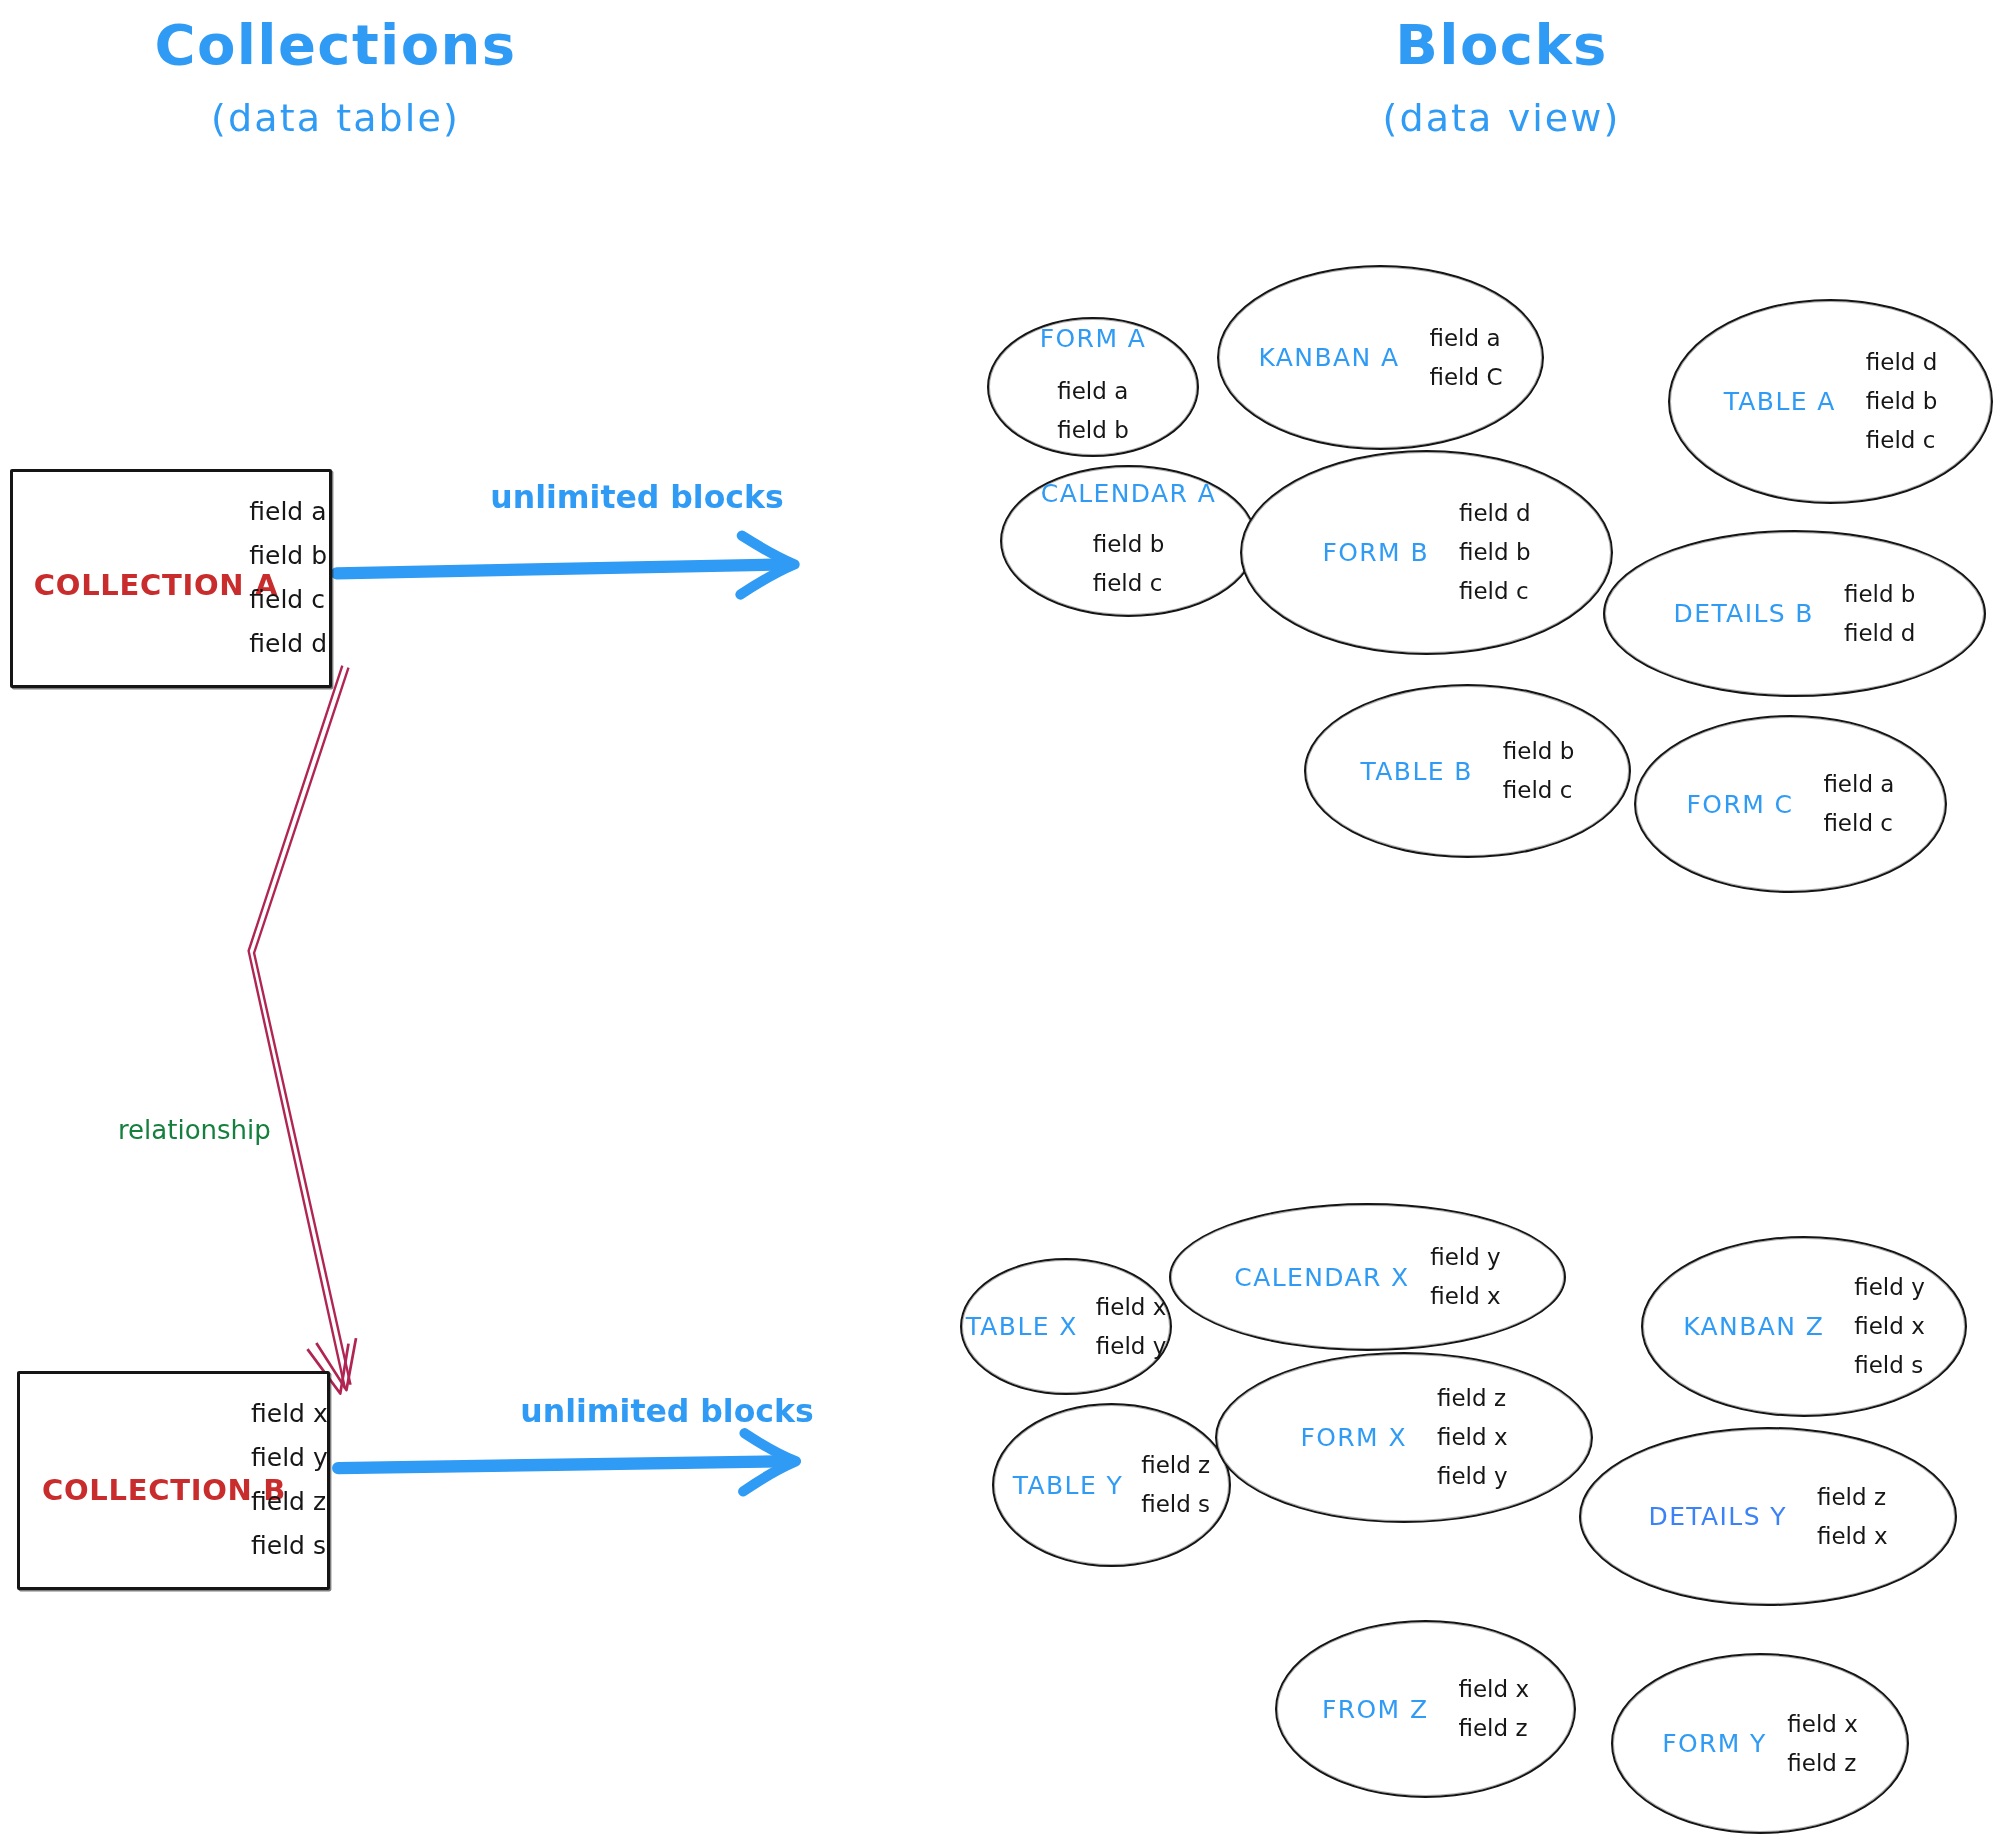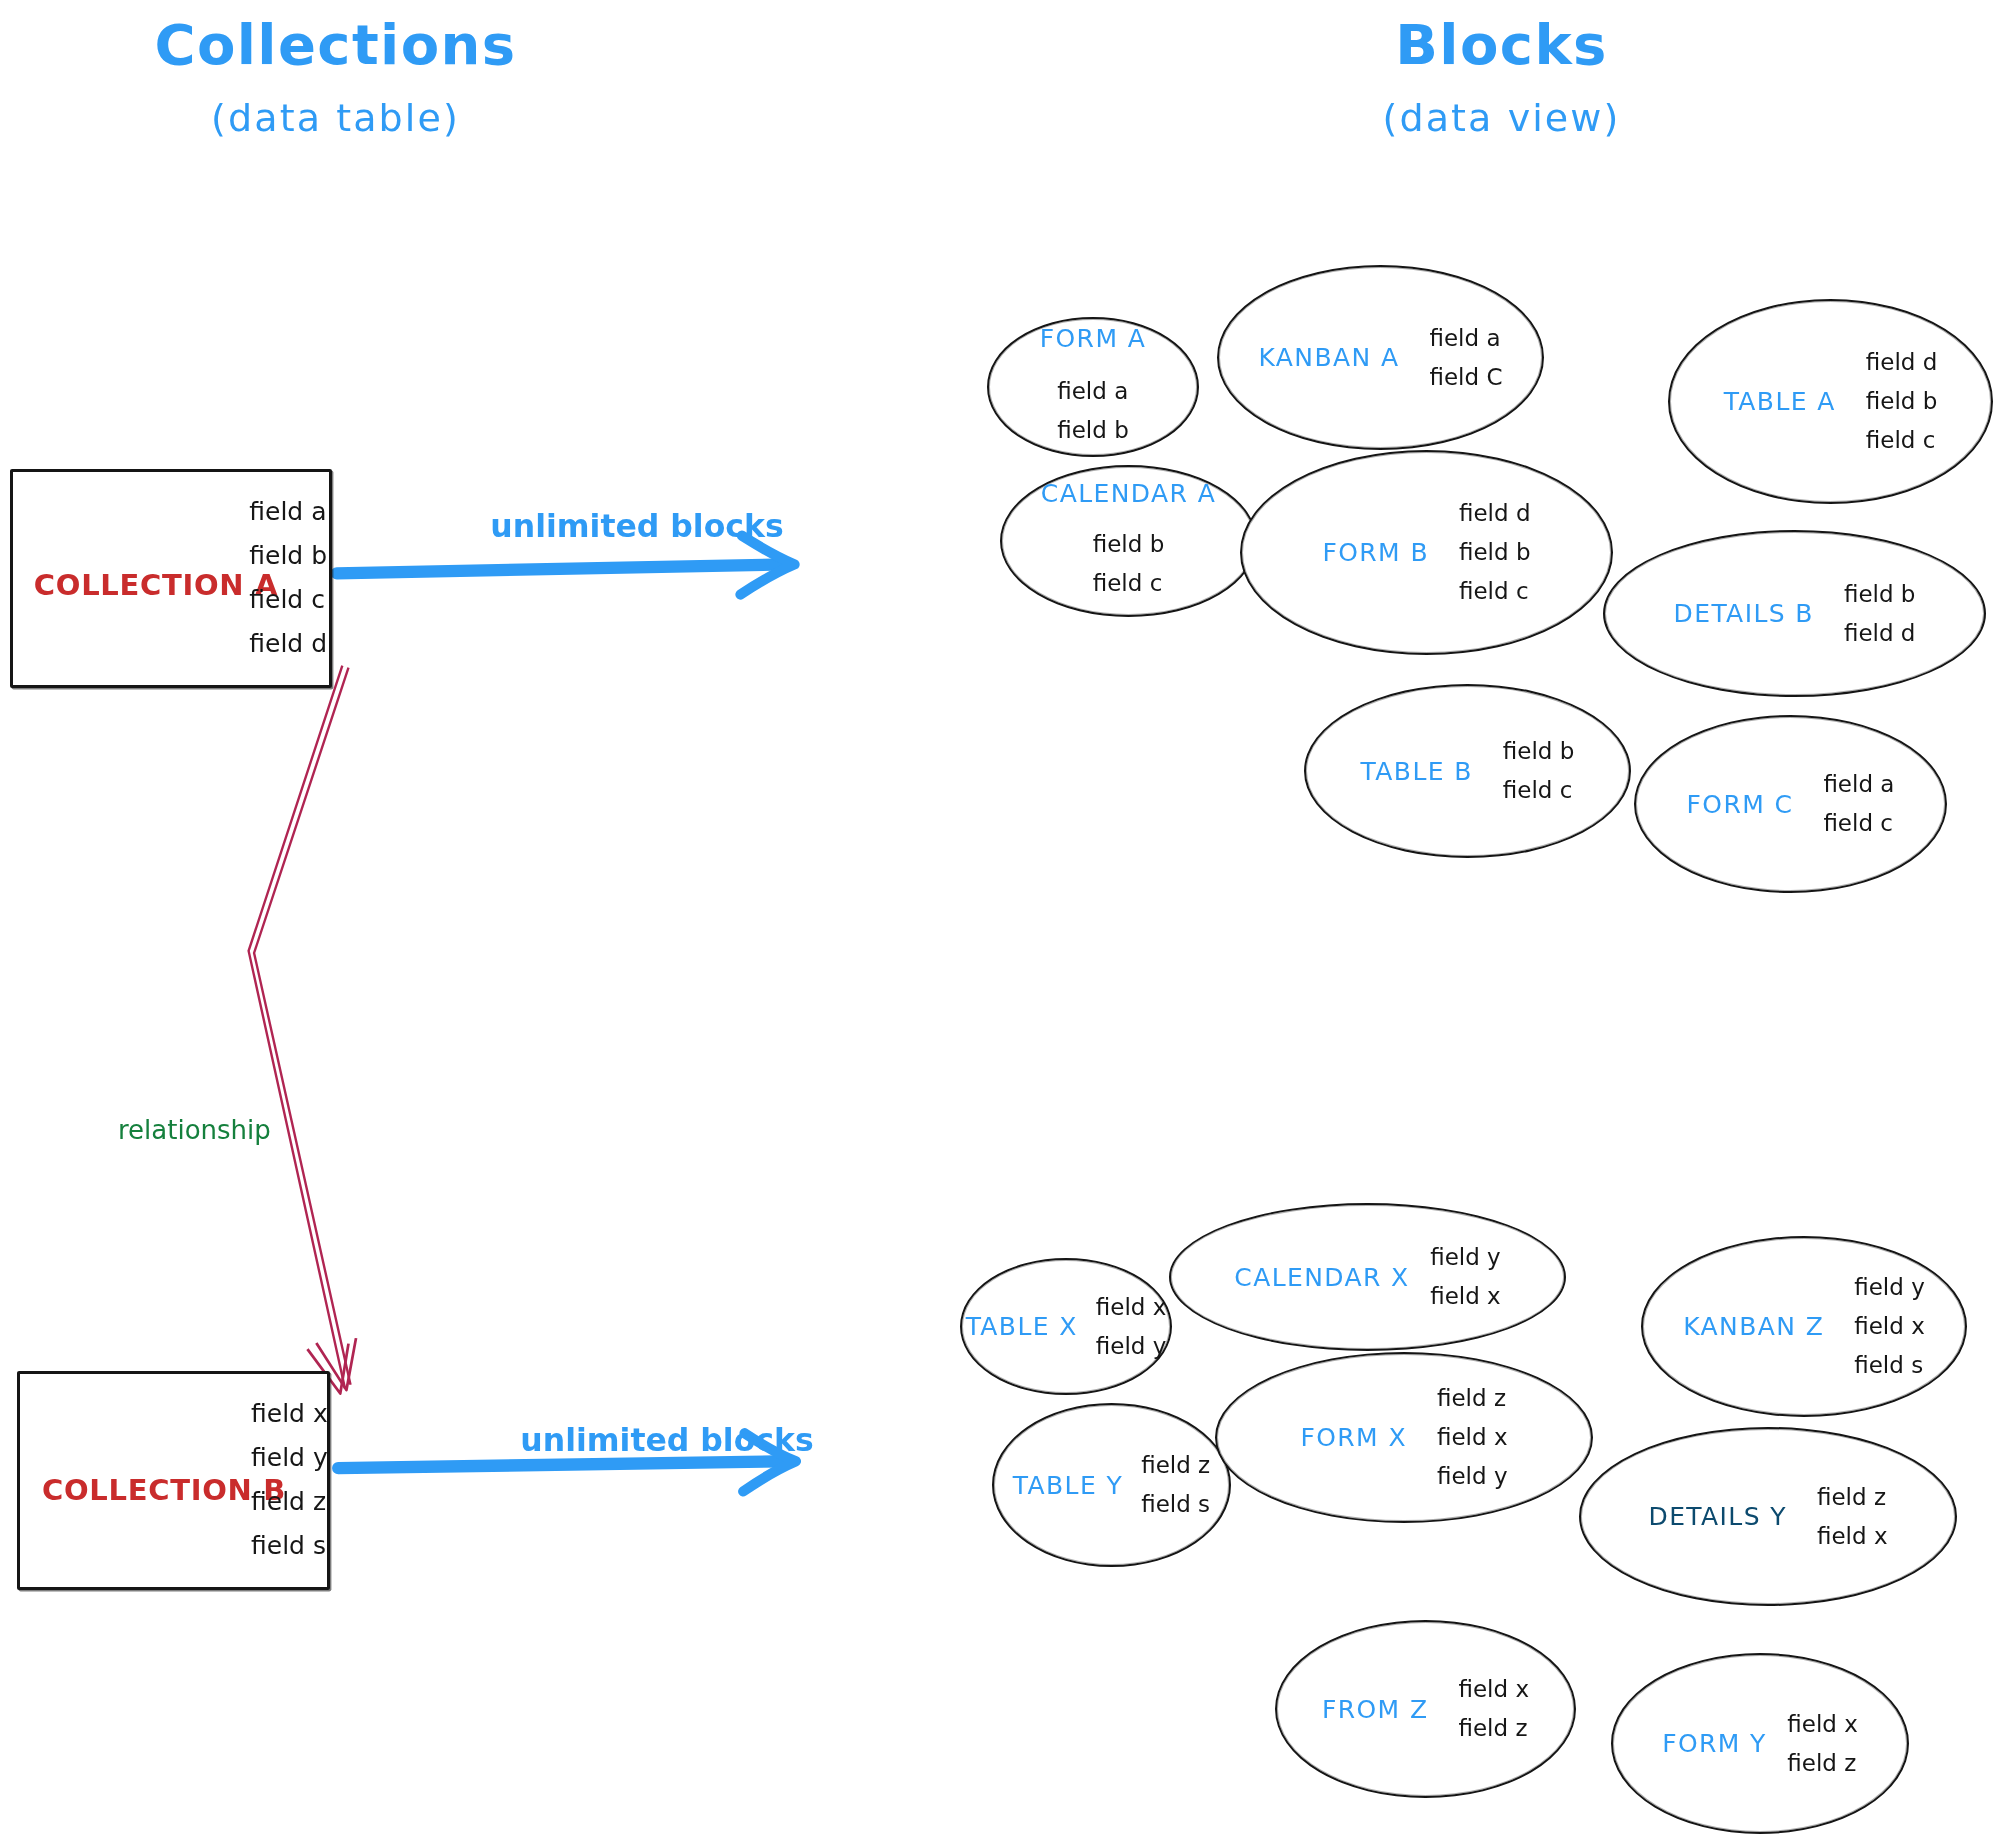--- a/index.html
+++ b/index.html
@@ -28,25 +28,25 @@
   }
   .cfields span { white-space:nowrap; }
 
   .ellipse {
     position:absolute; border:2.7px solid #151515; border-radius:50%;
     box-sizing:border-box; display:flex; align-items:center; justify-content:center;
     gap:30px; background:#fff;
     box-shadow: inset 0 0 0 1px rgba(21,21,21,.35);
   }
   .blabel { color:#2f9bf5; font-size:25px; font-weight:500; letter-spacing:1.4px; white-space:nowrap; }
-  .blabel.purple { color:#0c4a6e; }
+  .blabel.purple { color:#3b82f6; }
   .bfields { display:flex; flex-direction:column; color:#161616; font-size:23px; line-height:39px; }
   .bfields span { white-space:nowrap; }
 
-  .arrow-label { position:absolute; color:#2f9bf5; font-size:31.5px; font-weight:600; text-align:center; white-space:nowrap;margin-top:29px; }
+  .arrow-label { position:absolute; color:#2f9bf5; font-size:31.5px; font-weight:600; text-align:center; white-space:nowrap; }
   .rel-label   { position:absolute; color:#15803d; font-size:26px; font-weight:500; white-space:nowrap; }
 </style>
 </head>
 <body>
 
 <div id="canvas">
 
   <svg class="arrows" width="2005" height="1843" viewBox="0 0 2930 2694">
 
     <g>

